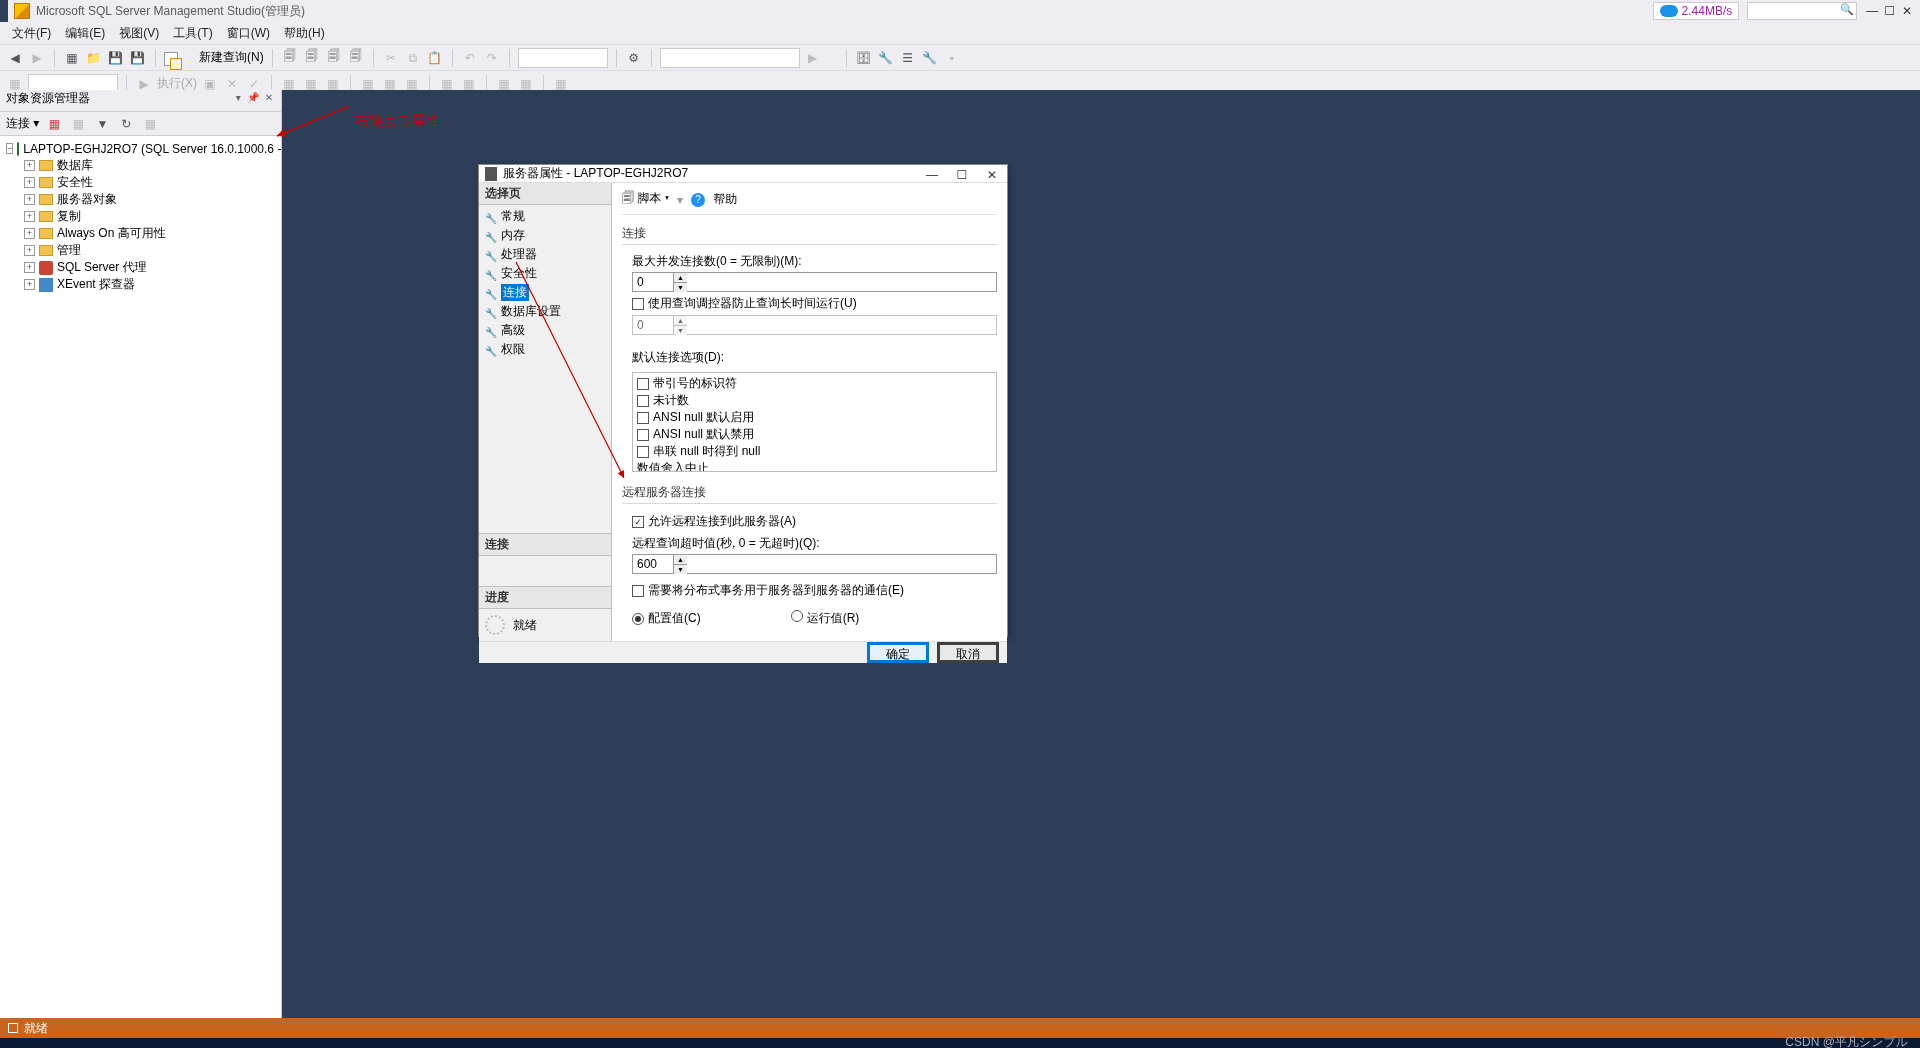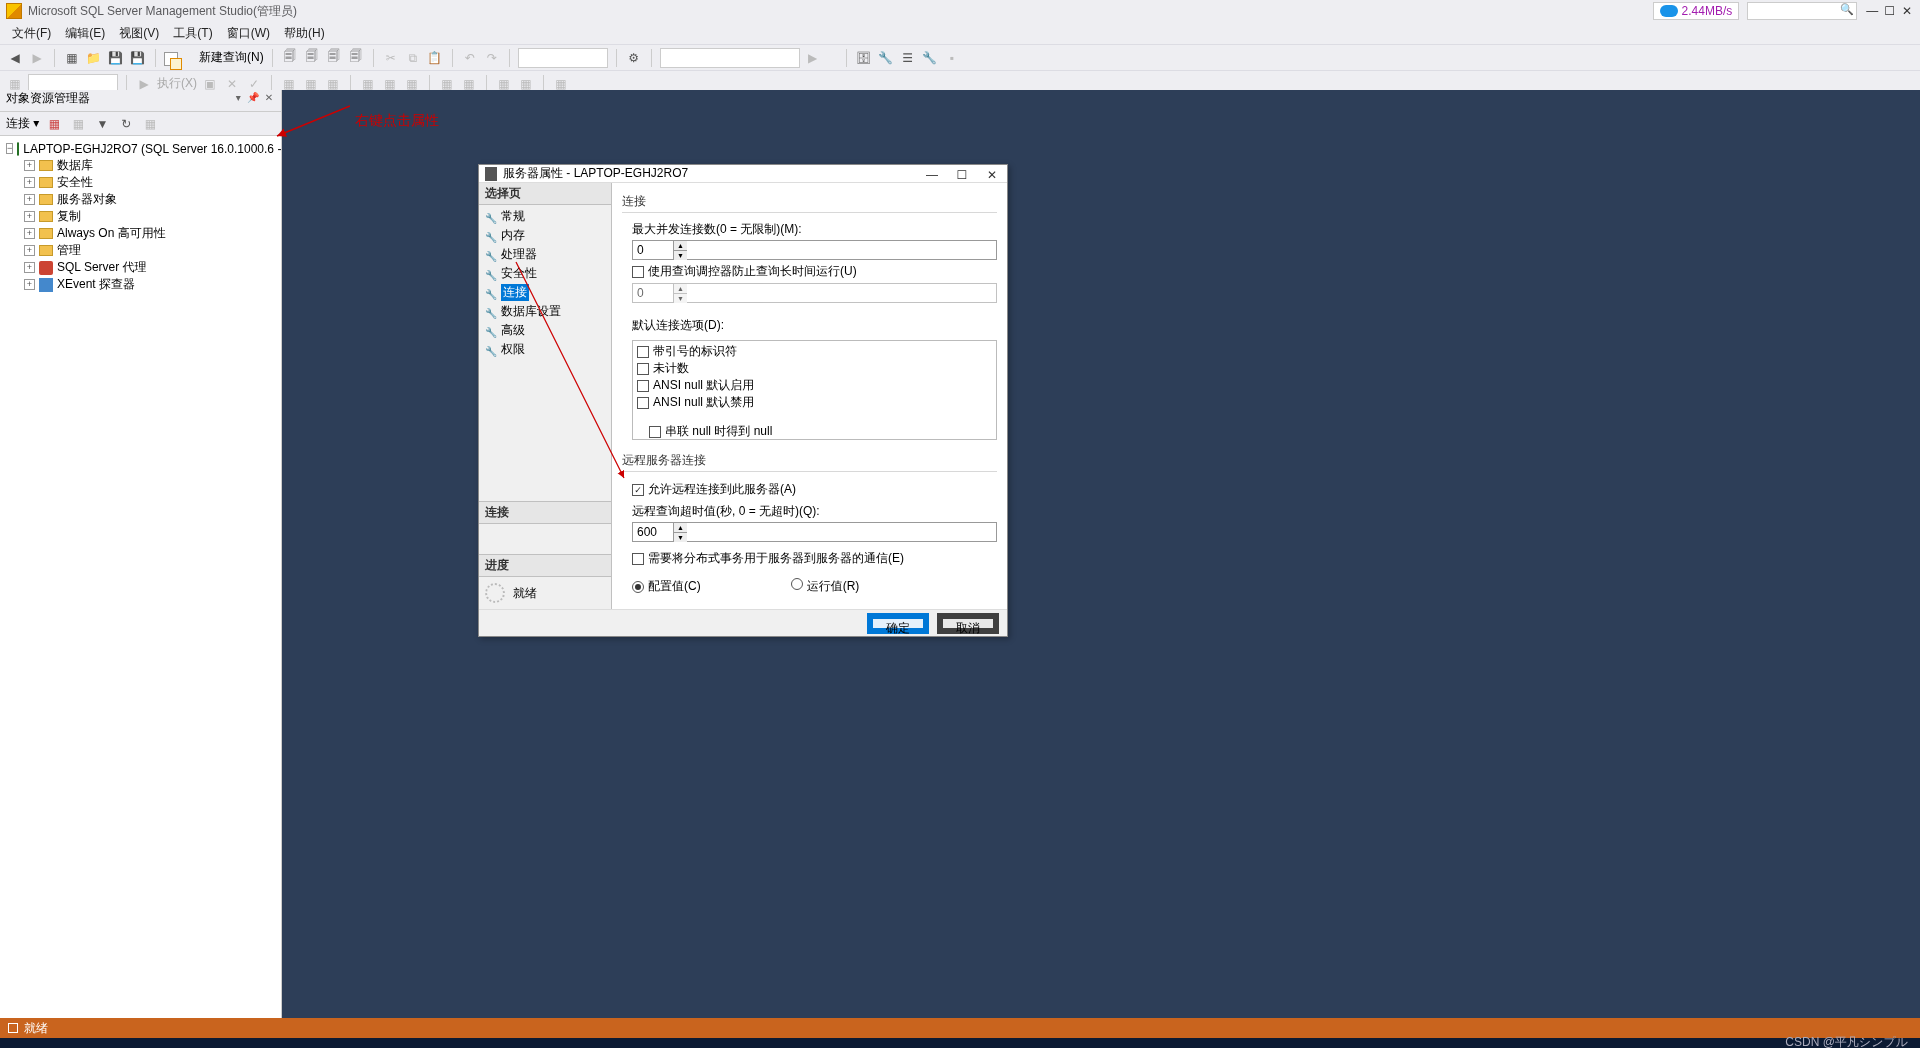--- a/index.html
+++ b/index.html
@@ -1,19 +1,19 @@
 <!DOCTYPE html>
 <html><head>
 <meta charset="utf-8">
 <style>
 * { box-sizing: border-box; font-family: "Microsoft YaHei", "Segoe UI", Tahoma, sans-serif; font-size: 12px; }
 body { margin: 0; padding: 0; width: 1920px; height: 1048px; background: #2d3e58; overflow: hidden; position: relative; }
 
 
-.titlebar { position: absolute; top: 0; left: 0; right: 0; height: 22px; background: #eeeef2; display: flex; align-items: center; padding: 0 6px; }
+.titlebar { position: absolute; top: 0; left: 8px; right: 0; height: 22px; background: #eeeef2; display: flex; align-items: center; padding: 0 6px; }
 .titlebar .app-icon { width: 16px; height: 16px; background: linear-gradient(135deg,#f9c300 0%,#f9c300 50%,#e08a00 50%); border: 1px solid #c07800; margin-right: 6px; }
 .titlebar .title { color: #5a5a5d; }
 .titlebar .right { position: absolute; right: 6px; top: 2px; display: flex; align-items: center; gap: 8px; }
 .cloud-badge { background: #fff; border: 1px solid #ccc; padding: 1px 6px; display: flex; align-items: center; gap: 4px; }
 .cloud-icon { width: 18px; height: 12px; background: #1993e9; border-radius: 8px; }
 .searchbox { width: 110px; height: 18px; border: 1px solid #ccc; background: #fff; position: relative; }
 .searchbox::after { content: "🔍"; position: absolute; right: 2px; top: 0; font-size: 11px; color: #777; }
 .win-btns span { display: inline-block; width: 14px; text-align: center; color: #333; cursor: default; }
 
 
@@ -87,21 +87,21 @@
 .spin .ar div { flex: 1; font-size: 7px; text-align: center; line-height: 9px; background: #eee; border-bottom: 1px solid #999; }
 .spin .ar div:last-child { border-bottom: none; }
 .chk-row { margin: 3px 0 3px 10px; display: flex; align-items: center; gap: 4px; }
 .chk { width: 12px; height: 12px; border: 1px solid #555; background: #fff; display: inline-flex; align-items: center; justify-content: center; font-size: 9px; color: #222; }
 .opts-box { border: 1px solid #bbb; height: 100px; margin: 4px 0 4px 10px; padding: 2px 4px; overflow-y: scroll; background: #fff; position: relative; }
 .radio-row { margin: 8px 0; display: flex; gap: 90px; padding-left: 10px; }
 .radio { width: 12px; height: 12px; border: 1px solid #555; border-radius: 50%; display: inline-flex; align-items: center; justify-content: center; margin-right: 4px; }
 .radio.checked::after { content: ""; width: 6px; height: 6px; background: #333; border-radius: 50%; }
 
 .dlg-footer { height: 32px; border-top: 1px solid #ddd; display: flex; justify-content: flex-end; align-items: center; padding: 0 8px; gap: 8px; background: #f0f0f0; }
-.btn { min-width: 62px; height: 21px; border: 6px solid #404040; background: #e9e9e9; text-align: center; line-height: 19px; }
+.btn { min-width: 62px; height: 21px; border: 3px solid #404040; background: #e9e9e9; text-align: center; line-height: 19px; }
 .btn.primary { border-color: #0078d7; background: #e5f1fb; }
 
 
 .arrow2 { position: absolute; pointer-events: none; }
 
 
 .statusbar { position: absolute; left: 0; right: 0; bottom: 10px; height: 20px; background: #c9641e; color: #fff; display: flex; align-items: center; padding: 0 8px; gap: 6px; }
 .statusbar .sq { width: 10px; height: 10px; border: 1px solid #fff; }
 
 
@@ -333,20 +333,26 @@
       <div class="sect-hdr">连接</div>
       <div style="height:30px"></div>
       <div class="sect-hdr">进度</div>
       <div class="prog-block">
         <div class="spinner"></div>
         <span>就绪</span>
       </div>
     </div>
 
     <div class="dlg-right">
+      <div class="top-tools">
+        <span>🗐 <span>脚本 ▾</span></span>
+        <span style="color:#999">▾</span>
+        <span class="help-icon">?</span>
+        <span>帮助</span>
+      </div>
 
       <div class="grp-title">连接</div>
       <hr class="hr">
       <div class="lbl-row">最大并发连接数(0 = 无限制)(M):</div>
       <div class="spin">
           <input value="0" style="">
           <div class="ar">
             <div>▲</div>
             <div>▼</div>
           </div>
@@ -373,21 +379,21 @@
             <span>未计数</span>
           </div>
         <div class="chk-row" style="margin:0">
             <span class="chk"></span>
             <span>ANSI null 默认启用</span>
           </div>
         <div class="chk-row" style="margin:0">
             <span class="chk"></span>
             <span>ANSI null 默认禁用</span>
           </div>
-        <div class="chk-row" style="margin:12px">
+        <div class="chk-row" style="margin:0">
             <span class="chk"></span>
             <span>串联 null 时得到 null</span>
           </div>
         <div class="chk-row" style="margin:0">
             <span>数值舍入中止</span>
           </div>
 
       </div>
 
       <div class="grp-title" style="margin-top:8px">远程服务器连接</div>

